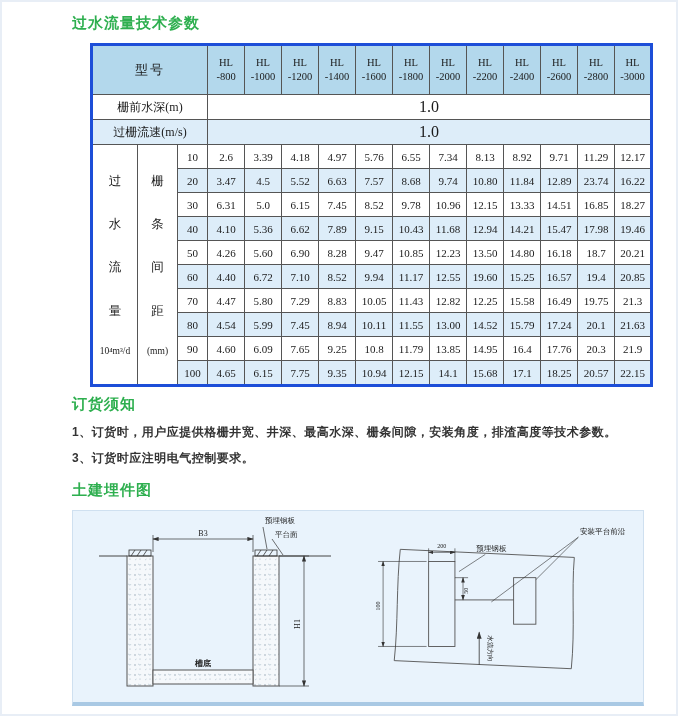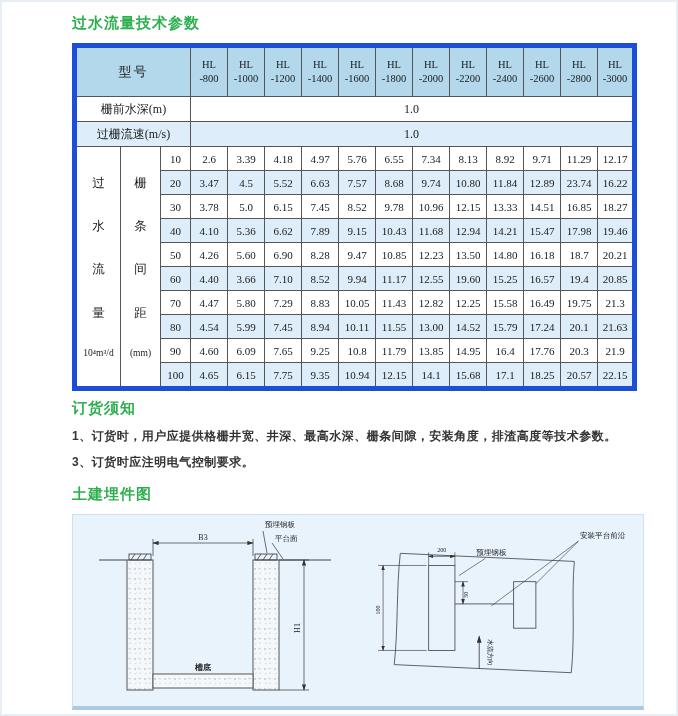--- a/index.html
+++ b/index.html
@@ -2,26 +2,26 @@
 <html><head>
 <meta charset="utf-8">
 <style>
   html,body{margin:0;padding:0;background:#fff;}
   body{width:678px;height:716px;font-family:"Liberation Serif",serif;color:#1a1a1a;}
   .page{box-sizing:border-box;width:678px;height:716px;border:2px solid #e8eef6;padding:8px 0 16px 70px;position:relative;}
   .sec-title{font-family:"Liberation Sans",sans-serif;font-weight:bold;font-size:15px;color:#2eaf4f;margin:4px 0 10px 0;letter-spacing:1px;}
   
   table.flow{border-collapse:collapse;table-layout:fixed;width:562px;font-family:"Liberation Serif",serif;}
   table.flow td, table.flow th{border:1px solid #555;text-align:center;vertical-align:middle;font-weight:normal;padding:0;background:#fff;}
-  table.flow{border:5px solid #1d4ed8;}
+  table.flow{border:3px solid #1d4ed8;margin-left:18px;}
   tr.hdr td, tr.hdr th{background:#b3d8ec;height:48px;}
   td.model{font-size:13px;letter-spacing:2px;}
   th.mth{font-size:10.5px;white-space:pre-line;line-height:1.35;}
   td.plabel{font-size:12px;height:24px;}
-  td.pval{font-size:12px;}
+  td.pval{font-size:16px;}
   tr.tint td, tr.tint th{background:#ddedf9;}
   td.vlabel{background:#fff !important;}
   .vstack{display:flex;flex-direction:column;justify-content:space-evenly;align-items:center;height:236px;font-size:12.5px;}
   .vstack .unit{font-size:9.5px;}
   th.sp{font-size:11px;height:23px;}
   table.flow td.val{font-size:11px;}
   .w1{width:46px;} .w2{width:40px;}
   col.c-sp{width:30px;}
   
   .notes{font-family:"Liberation Sans",sans-serif;font-size:12px;color:#333;margin:2px 0 14px 0;}
@@ -135,21 +135,21 @@
           <td class="val">8.68</td>
           <td class="val">9.74</td>
           <td class="val">10.80</td>
           <td class="val">11.84</td>
           <td class="val">12.89</td>
           <td class="val">23.74</td>
           <td class="val">16.22</td>
         </tr>
         <tr class="">
           <th class="sp">30</th>
-          <td class="val">3.78</td>
+          <td class="val">6.31</td>
           <td class="val">5.0</td>
           <td class="val">6.15</td>
           <td class="val">7.45</td>
           <td class="val">8.52</td>
           <td class="val">9.78</td>
           <td class="val">10.96</td>
           <td class="val">12.15</td>
           <td class="val">13.33</td>
           <td class="val">14.51</td>
           <td class="val">16.85</td>
@@ -181,21 +181,21 @@
           <td class="val">12.23</td>
           <td class="val">13.50</td>
           <td class="val">14.80</td>
           <td class="val">16.18</td>
           <td class="val">18.7</td>
           <td class="val">20.21</td>
         </tr>
         <tr class="tint">
           <th class="sp">60</th>
           <td class="val">4.40</td>
-          <td class="val">3.66</td>
+          <td class="val">6.72</td>
           <td class="val">7.10</td>
           <td class="val">8.52</td>
           <td class="val">9.94</td>
           <td class="val">11.17</td>
           <td class="val">12.55</td>
           <td class="val">19.60</td>
           <td class="val">15.25</td>
           <td class="val">16.57</td>
           <td class="val">19.4</td>
           <td class="val">20.85</td>

